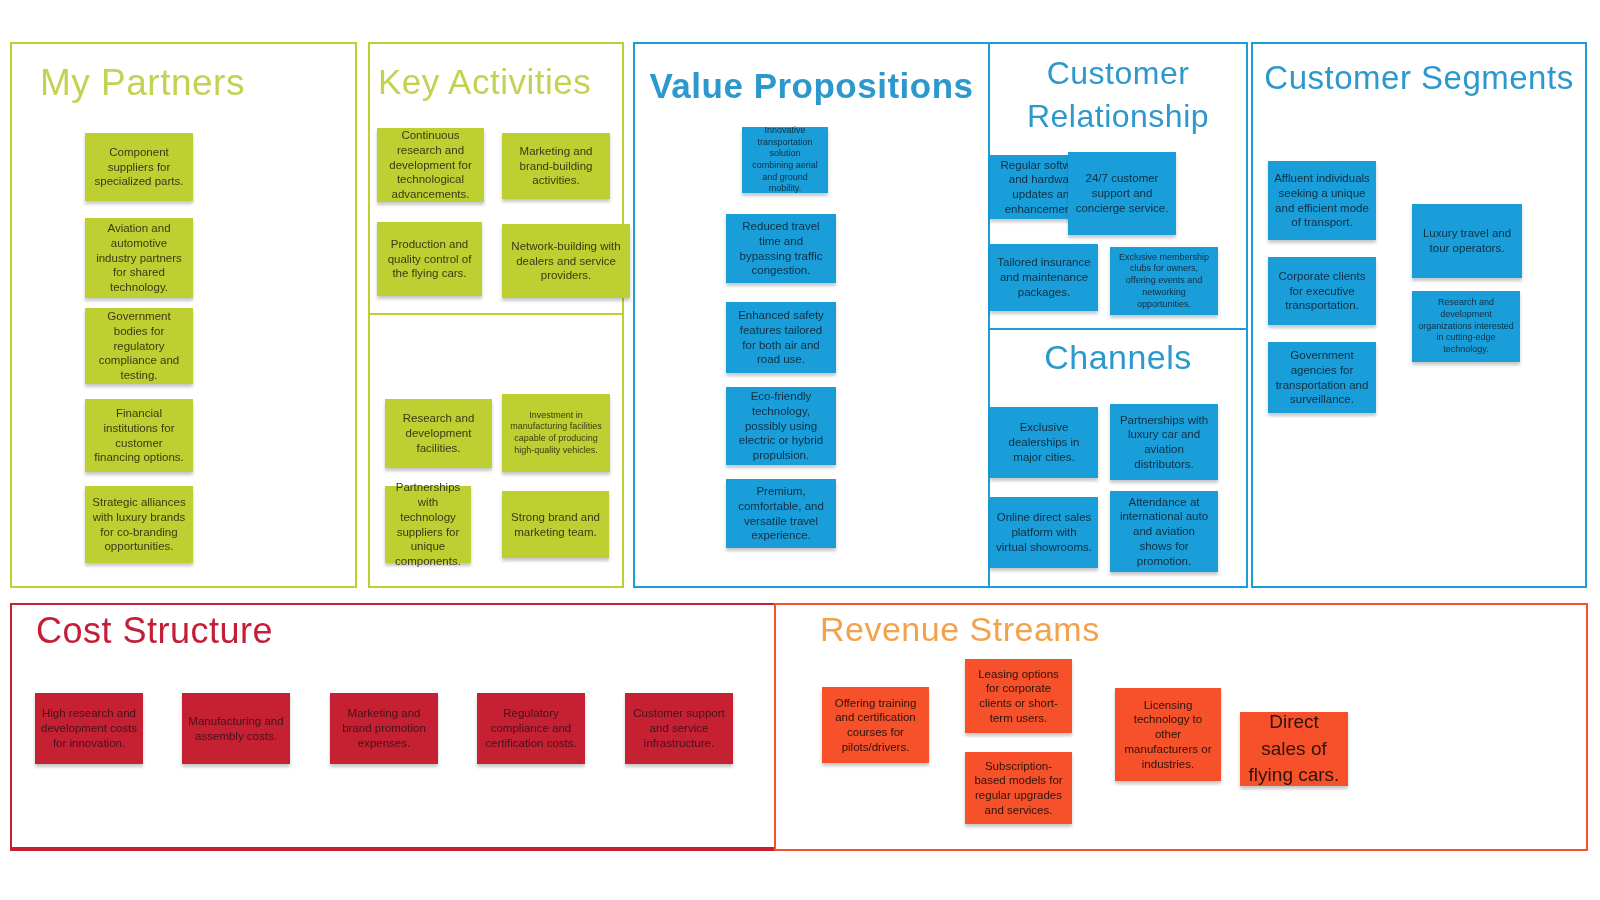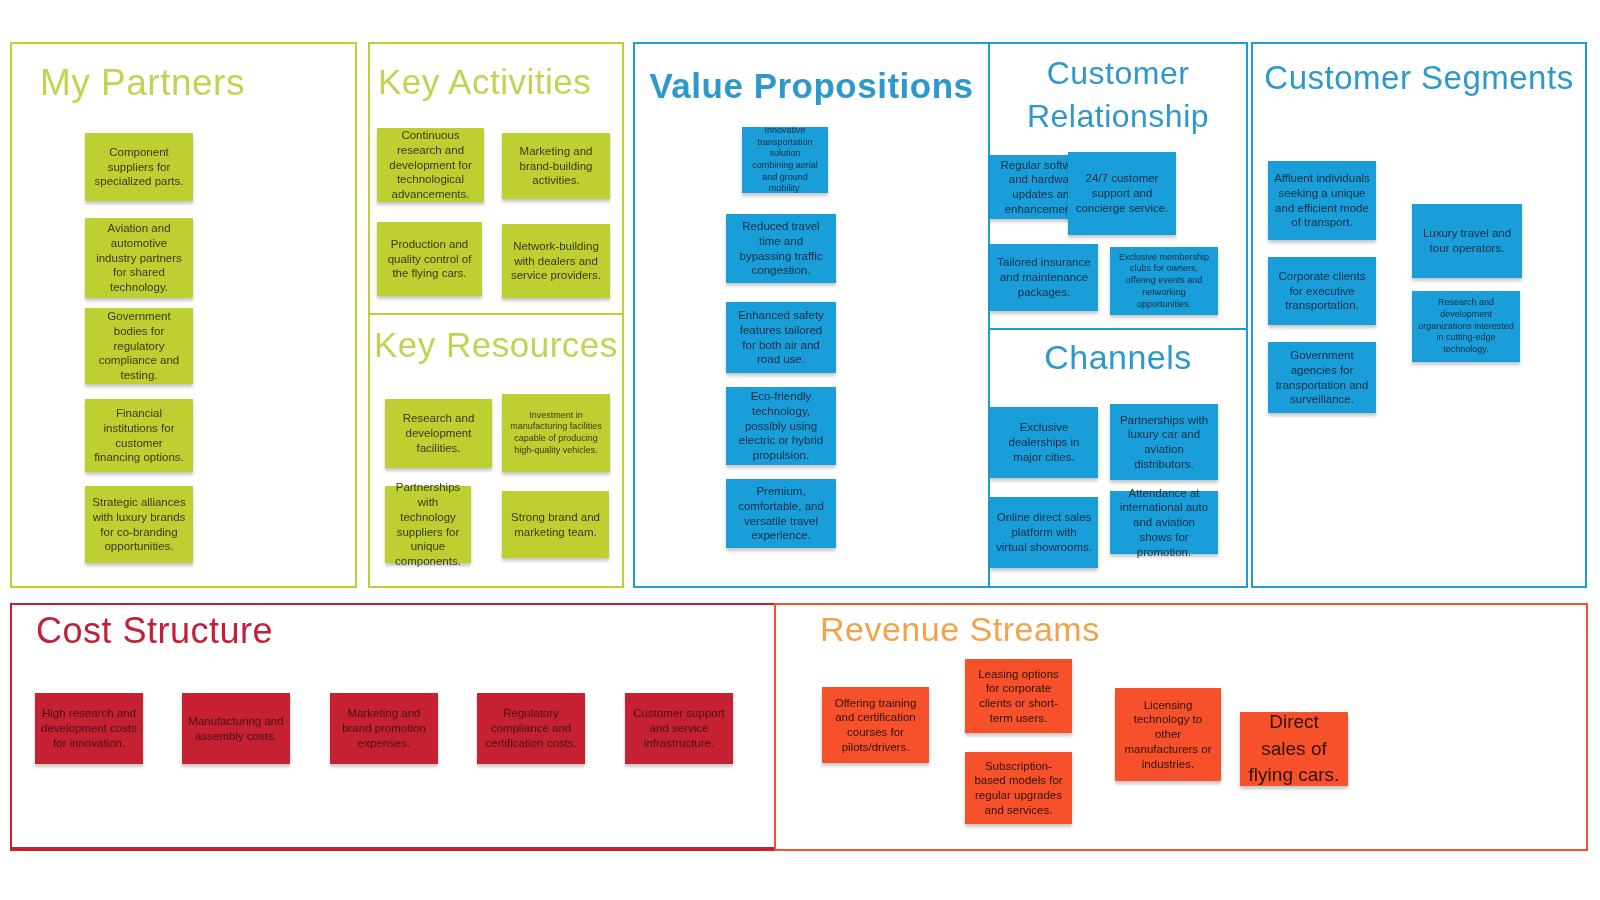--- a/index.html
+++ b/index.html
@@ -43,41 +43,40 @@
   <div class="box green" style="left:368px;top:313px;width:256px;height:275px;"></div>
   <div class="box blue" style="left:633px;top:42px;width:357px;height:546px;"></div>
   <div class="box blue" style="left:988px;top:42px;width:260px;height:288px;"></div>
   <div class="box blue" style="left:988px;top:328px;width:260px;height:260px;"></div>
   <div class="box blue" style="left:1251px;top:42px;width:336px;height:546px;"></div>
   <div class="box red" style="left:10px;top:603px;width:766px;height:248px;"></div>
   <div class="box orange" style="left:774px;top:603px;width:814px;height:248px;"></div>
 
   <div class="sec-title t-green" style="left:40px;top:62px;font-size:37px;">My Partners</div>
   <div class="sec-title t-green" style="left:378px;top:62px;font-size:35px;">Key Activities</div>
-  <div class="sec-title t-green" style="left:374px;top:325px;font-size:35px;">Key Resources</div>
   <div class="sec-title t-blue center" style="left:633px;top:66px;width:357px;font-size:35px;font-weight:bold;">Value Propositions</div>
   <div class="sec-title t-blue center wrap" style="left:988px;top:52px;width:260px;font-size:32px;line-height:1.35;">Customer Relationship</div>
   <div class="sec-title t-blue center" style="left:988px;top:338px;width:260px;font-size:34px;">Channels</div>
   <div class="sec-title t-blue center wrap" style="left:1251px;top:55px;width:336px;font-size:33px;line-height:1.4;">Customer Segments</div>
   <div class="sec-title t-red" style="left:36px;top:610px;font-size:36px;">Cost Structure</div>
   <div class="sec-title t-orange" style="left:820px;top:610px;font-size:34px;">Revenue Streams</div>
 
   <div>
     <div class="card green" style="left:85px;top:133px;width:108px;height:68px;">Component suppliers for specialized parts.</div>
     <div class="card green" style="left:85px;top:218px;width:108px;height:80px;">Aviation and automotive industry partners for shared technology.</div>
     <div class="card green" style="left:85px;top:308px;width:108px;height:76px;">Government bodies for regulatory compliance and testing.</div>
     <div class="card green" style="left:85px;top:399px;width:108px;height:73px;">Financial institutions for customer financing options.</div>
     <div class="card green" style="left:85px;top:486px;width:108px;height:77px;">Strategic alliances with luxury brands for co-branding opportunities.</div>
   </div>
 
   <div>
     <div class="card green" style="left:377px;top:128px;width:107px;height:74px;">Continuous research and development for technological advancements.</div>
     <div class="card green" style="left:502px;top:133px;width:108px;height:66px;">Marketing and brand-building activities.</div>
     <div class="card green" style="left:377px;top:222px;width:105px;height:74px;">Production and quality control of the flying cars.</div>
-    <div class="card green" style="left:502px;top:224px;width:108px;height:74px;">Network-building with dealers and service providers.</div>
+    <div class="card green" style="left:502px;top:224px;width:128px;height:74px;">Network-building with dealers and service providers.</div>
   </div>
 
   <div>
     <div class="card green" style="left:385px;top:399px;width:107px;height:69px;">Research and development facilities.</div>
     <div class="card green small" style="left:502px;top:394px;width:108px;height:78px;">Investment in manufacturing facilities capable of producing high-quality vehicles.</div>
     <div class="card green" style="left:385px;top:486px;width:86px;height:77px;">Partnerships with technology suppliers for unique components.</div>
     <div class="card green" style="left:502px;top:491px;width:107px;height:67px;">Strong brand and marketing team.</div>
   </div>
 
   <div>
@@ -92,21 +91,21 @@
     <div class="card blue" style="left:990px;top:155px;width:108px;height:64px;">Regular software and hardware updates and enhancements.</div>
     <div class="card blue" style="left:1068px;top:152px;width:108px;height:83px;">24/7 customer support and concierge service.</div>
     <div class="card blue" style="left:990px;top:244px;width:108px;height:67px;">Tailored insurance and maintenance packages.</div>
     <div class="card blue small" style="left:1110px;top:247px;width:108px;height:68px;">Exclusive membership clubs for owners, offering events and networking opportunities.</div>
   </div>
 
   <div>
     <div class="card blue" style="left:990px;top:407px;width:108px;height:71px;">Exclusive dealerships in major cities.</div>
     <div class="card blue" style="left:1110px;top:404px;width:108px;height:76px;">Partnerships with luxury car and aviation distributors.</div>
     <div class="card blue" style="left:990px;top:497px;width:108px;height:71px;">Online direct sales platform with virtual showrooms.</div>
-    <div class="card blue" style="left:1110px;top:491px;width:108px;height:63px;">Attendance at international auto and aviation shows for promotion.</div>
+    <div class="card blue" style="left:1110px;top:491px;width:108px;height:81px;">Attendance at international auto and aviation shows for promotion.</div>
   </div>
 
   <div>
     <div class="card blue" style="left:1268px;top:161px;width:108px;height:79px;">Affluent individuals seeking a unique and efficient mode of transport.</div>
     <div class="card blue" style="left:1268px;top:257px;width:108px;height:68px;">Corporate clients for executive transportation.</div>
     <div class="card blue" style="left:1268px;top:342px;width:108px;height:71px;">Government agencies for transportation and surveillance.</div>
     <div class="card blue" style="left:1412px;top:204px;width:110px;height:74px;">Luxury travel and tour operators.</div>
     <div class="card blue small" style="left:1412px;top:291px;width:108px;height:71px;">Research and development organizations interested in cutting-edge technology.</div>
   </div>
 

